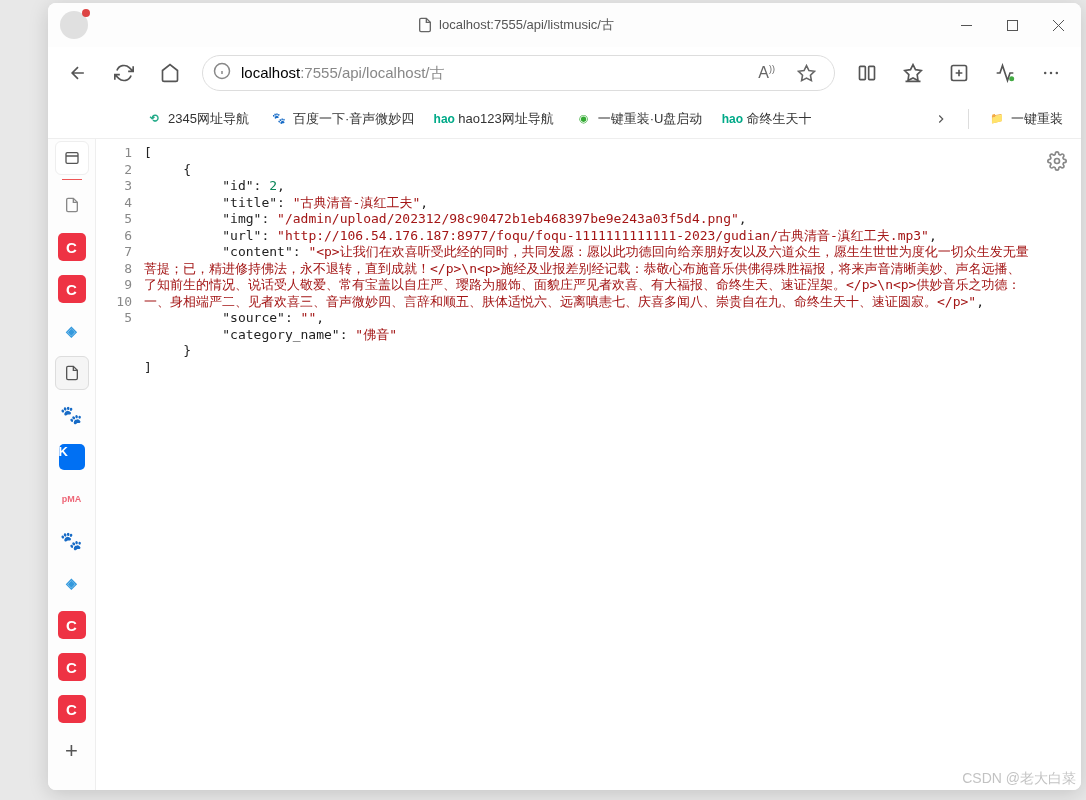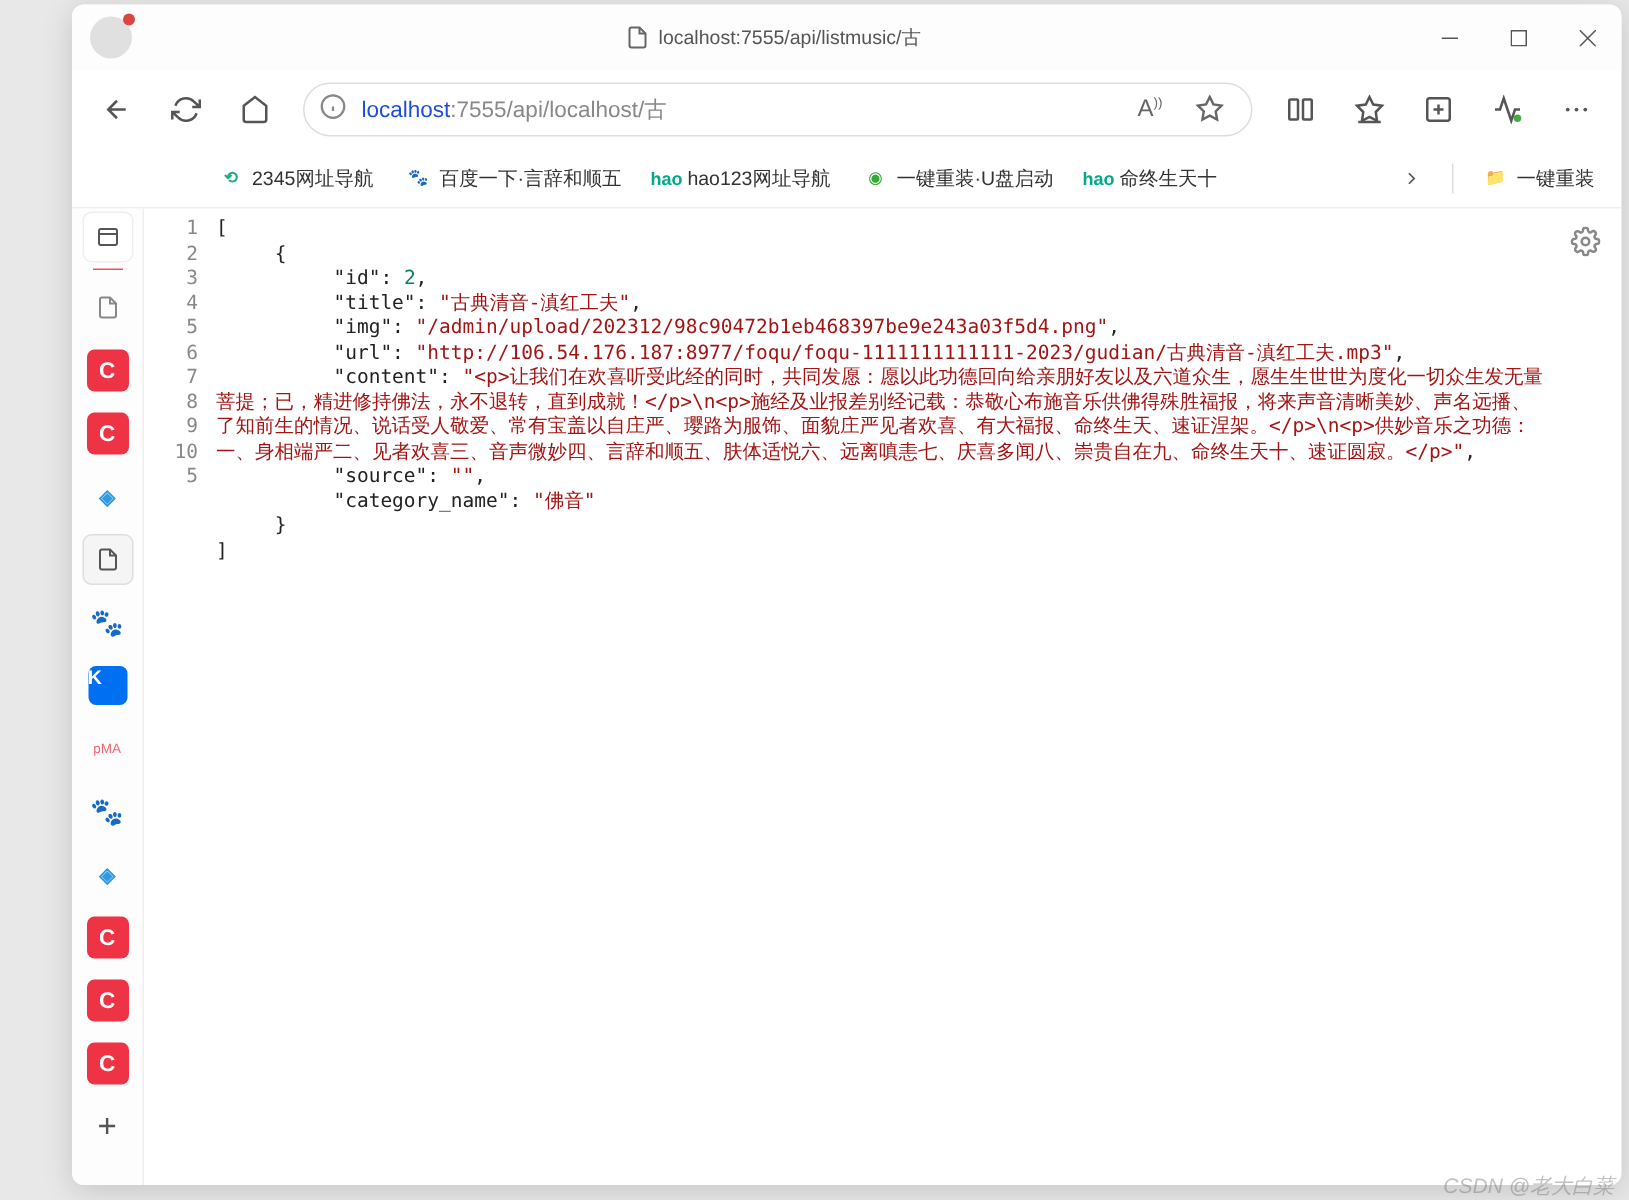--- a/index.html
+++ b/index.html
@@ -11,49 +11,49 @@
     .title-text { flex: 1; text-align: center; color: #555; font-size: 13px; display: flex; align-items: center; justify-content: center; gap: 6px; }
     .win-controls { display: flex; }
     .win-btn { width: 46px; height: 44px; display: flex; align-items: center; justify-content: center; color: #555; }
     .win-btn svg { width: 11px; height: 11px; }
     .toolbar { height: 52px; display: flex; align-items: center; padding: 0 10px; gap: 6px; }
     .tool-btn { width: 40px; height: 40px; display: flex; align-items: center; justify-content: center; color: #555; border-radius: 4px; }
     .tool-btn svg { width: 20px; height: 20px; }
     .url-bar { flex: 1; height: 36px; background: #fff; border: 1px solid #ddd; border-radius: 18px; display: flex; align-items: center; padding: 0 10px; margin: 0 6px; }
     .url-icon { color: #888; margin-right: 10px; }
     .url-text { flex: 1; font-size: 15px; color: #888; }
-    .url-text .host { color: #1d4ed8; }
+    .url-text .host { color: #000000; }
     .url-actions { display: flex; gap: 22px; align-items: center; padding: 0 8px; color: #666; }
     .bookmarks { height: 40px; display: flex; align-items: center; padding: 0 12px 0 92px; gap: 10px; font-size: 13px; color: #333; border-bottom: 1px solid #eee; }
     .bm-item { display: flex; align-items: center; gap: 6px; padding: 4px 6px; }
     .bm-icon { width: 16px; height: 16px; display: inline-flex; align-items: center; justify-content: center; font-size: 11px; border-radius: 3px; }
     .bm-2345 { color: #2a8; font-weight: bold; }
     .bm-baidu { color: #2932E1; }
     .bm-hao123 { color: #0a8; font-weight: bold; font-size: 12px; }
     .bm-360 { color: #3a3; }
     .bm-sep { width: 1px; height: 20px; background: #ddd; margin: 0 4px; }
     .bm-folder { color: #f0b030; }
     .bm-spacer { flex: 1; }
     .workspace { flex: 1; display: flex; overflow: hidden; }
     .sidebar { width: 48px; background: #fdfdfd; border-right: 1px solid #eee; display: flex; flex-direction: column; align-items: center; padding-top: 2px; gap: 8px; }
     .side-item { width: 34px; height: 34px; display: flex; align-items: center; justify-content: center; border-radius: 6px; font-size: 14px; font-weight: bold; color: #666; }
     .side-item.tab { background: #fff; border: 1px solid #eee; color: #555; }
     .side-item.active { background: #f5f5f5; border: 1px solid #ddd; }
     .side-c { background: #e34; color: #fff; border-radius: 5px; width: 28px; height: 28px; display: flex; align-items: center; justify-content: center; font-size: 15px; }
     .side-blue { color: #39d; }
     .side-baidu { color: #2932E1; font-size: 18px; }
     .side-k { background: #0070f3; color: #fff; border-radius: 5px; width: 26px; height: 26px; font-size: 13px; }
-    .side-pma { color: #e67; font-size: 9px; font-weight: normal; }
+    .side-pma { color: #e67; font-size: 9px; font-weight: bold; }
     .content { flex: 1; display: flex; position: relative; background: #fff; }
     .gutter { width: 44px; text-align: right; padding: 6px 8px 0 0; color: #888; font-family: Consolas, monospace; font-size: 13px; line-height: 16.5px; user-select: none; }
     .code { flex: 1; padding: 6px 48px 0 4px; font-family: Consolas, 'Microsoft YaHei', monospace; font-size: 13px; line-height: 16.5px; white-space: pre-wrap; word-break: break-all; color: #222; }
     .str { color: #a31515; }
     .num { color: #098658; }
     .settings-icon { position: absolute; top: 12px; right: 14px; color: #888; }
-    .watermark { position: absolute; bottom: 0; right: 10px; color: rgba(120,120,120,0.45); font-size: 14px; font-style: italic; }
+    .watermark { position: absolute; bottom: 12px; right: 10px; color: rgba(120,120,120,0.45); font-size: 14px; }
     .doc-ico { width:16px; height:16px; }
   </style>
 </head>
 <body>
 
 <div class="browser-window">
 
   <div class="title-bar">
     <div class="avatar"></div>
     <div class="title-text">
@@ -147,21 +147,21 @@
       </div>
   </div>
 
   <div class="bookmarks">
     <div class="bm-item">
         <span class="bm-icon bm-2345">⟲</span>
         <span>2345网址导航</span>
       </div>
     <div class="bm-item">
         <span class="bm-icon bm-baidu">🐾</span>
-        <span>百度一下·言辞和顺五</span>
+        <span>百度一下·音声微妙四</span>
       </div>
     <div class="bm-item">
         <span class="bm-icon bm-hao123">hao</span>
         <span>hao123网址导航</span>
       </div>
     <div class="bm-item">
         <span class="bm-icon bm-360">◉</span>
         <span>一键重装·U盘启动</span>
       </div>
     <div class="bm-item">

